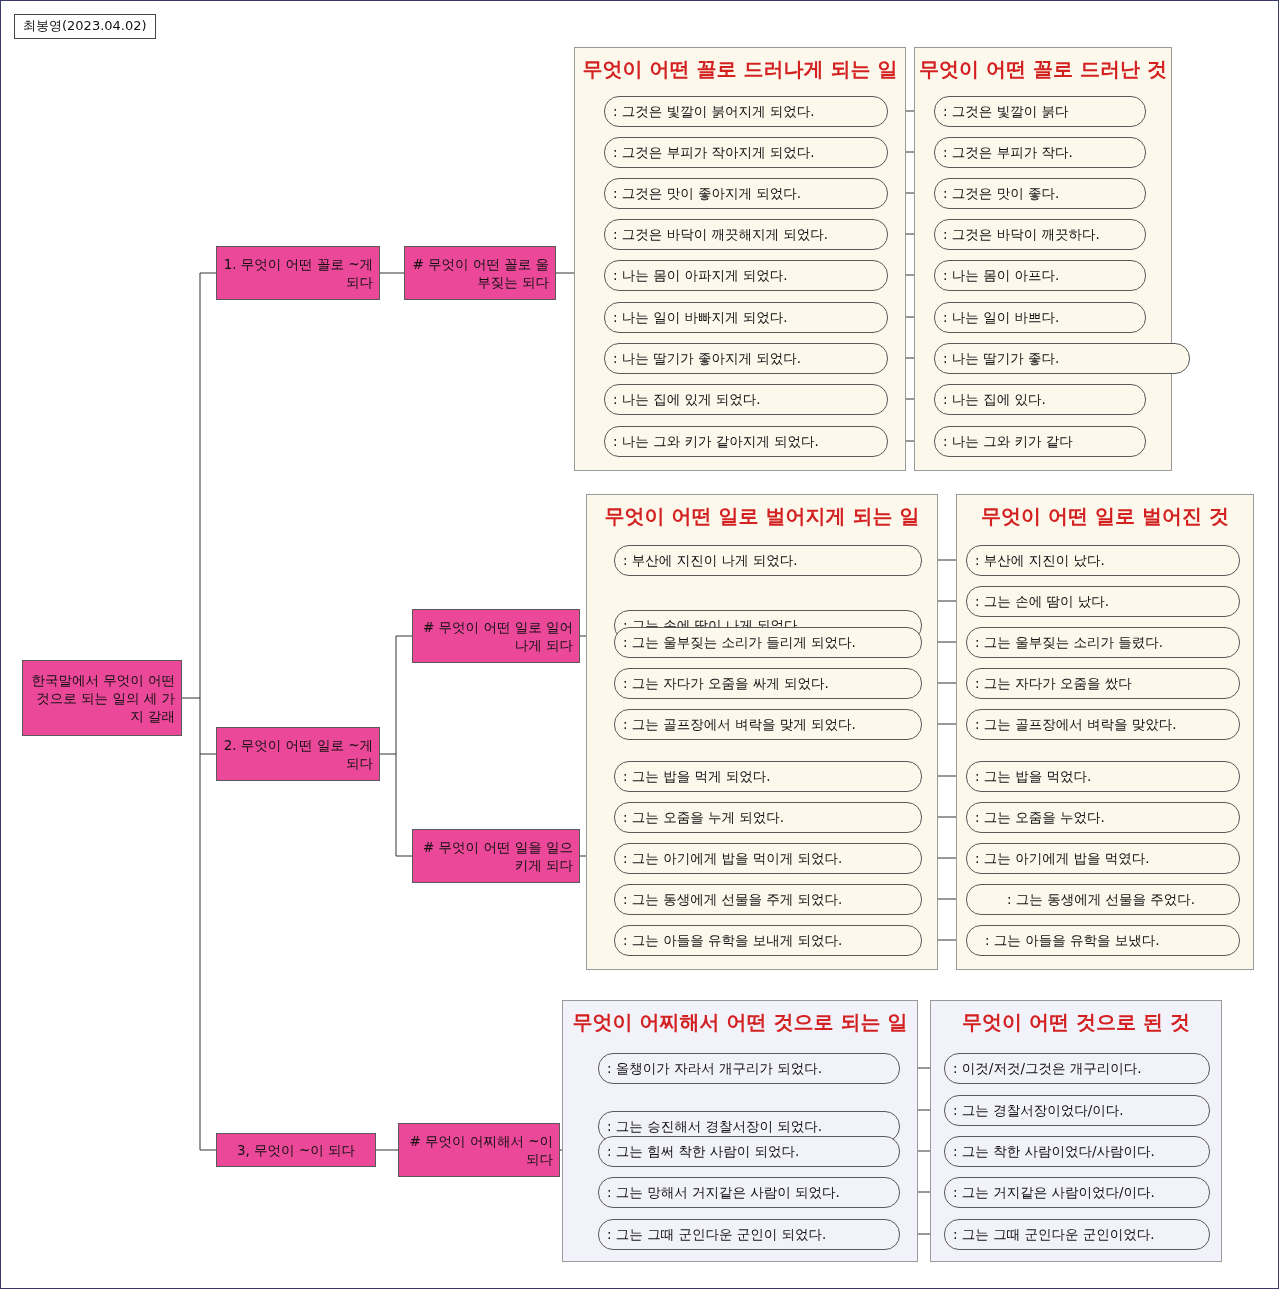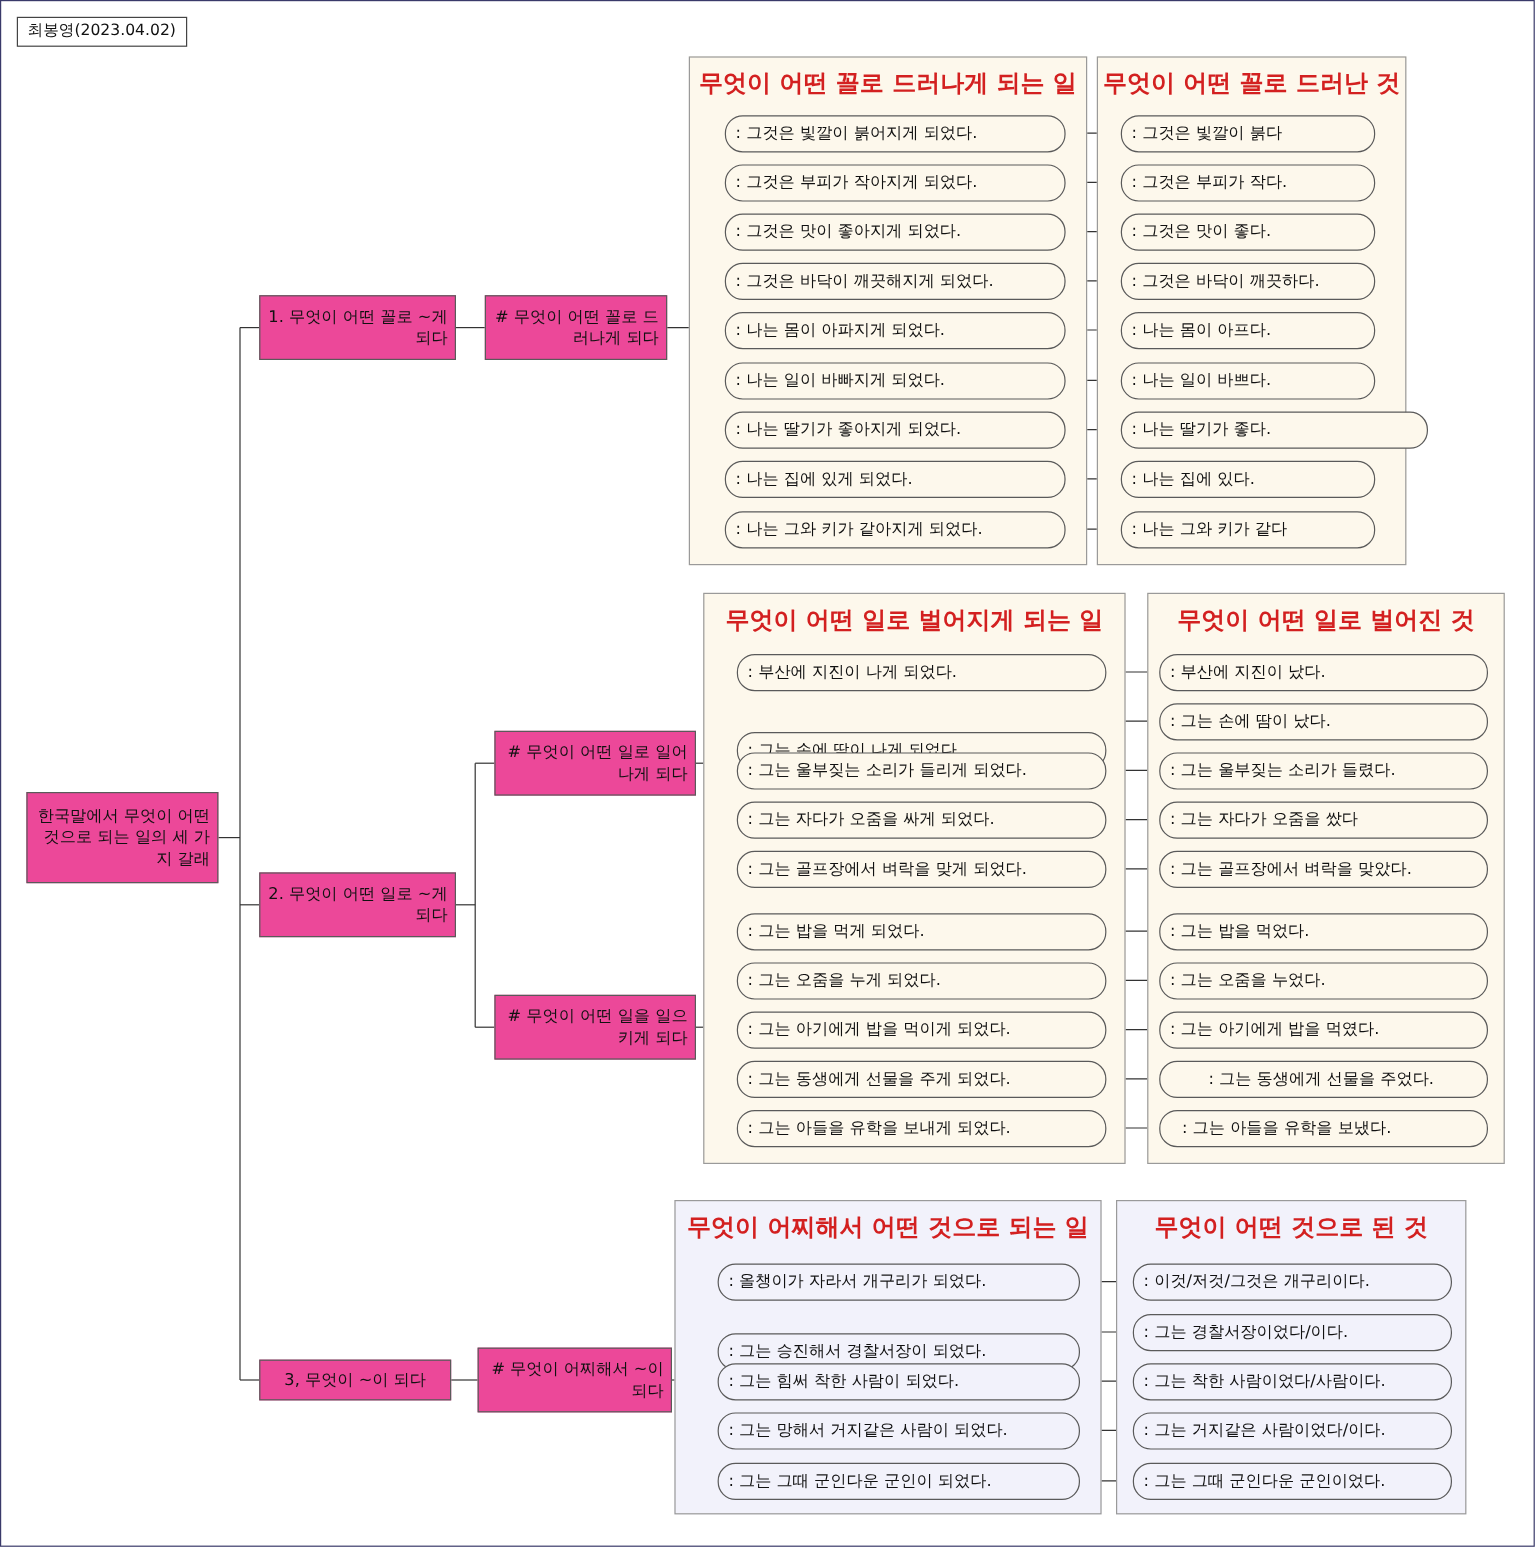--- a/index.html
+++ b/index.html
@@ -197,21 +197,21 @@
   <div class="group g-lav" style="left:930px; top:1000px; width:292px; height:262px;">
     <div class="grp-title">무엇이 어떤 것으로 된 것</div>
   </div>
 
   <div class="node root" style="left:22px; top:660px; width:160px; height:76px;">한국말에서 무엇이 어떤 것으로 되는 일의 세 가지 갈래</div>
 
   <div class="node" style="left:216px; top:246px; width:164px; height:54px;">1. 무엇이 어떤 꼴로 ~게 되다</div>
   <div class="node" style="left:216px; top:727px; width:164px; height:54px;">2. 무엇이 어떤 일로 ~게 되다</div>
   <div class="node" style="left:216px; top:1133px; width:160px; height:34px;">3, 무엇이 ~이 되다</div>
 
-  <div class="node" style="left:404px; top:246px; width:152px; height:54px;"># 무엇이 어떤 꼴로 드러나게 되다</div>
+  <div class="node" style="left:404px; top:246px; width:152px; height:54px;"># 무엇이 어떤 꼴로 울부짖는 되다</div>
   <div class="node" style="left:412px; top:609px; width:168px; height:54px;"># 무엇이 어떤 일로 일어나게 되다</div>
   <div class="node" style="left:412px; top:829px; width:168px; height:54px;"># 무엇이 어떤 일을 일으키게 되다</div>
   <div class="node" style="left:398px; top:1123px; width:162px; height:54px;"># 무엇이 어찌해서 ~이 되다</div>
 
   <div class="node leaf leaf-cream" style="left:604px; top:96px; width:284px; height:31px;">: 그것은 빛깔이 붉어지게 되었다.</div>
   <div class="node leaf leaf-cream" style="left:604px; top:137px; width:284px; height:31px;">: 그것은 부피가 작아지게 되었다.</div>
   <div class="node leaf leaf-cream" style="left:604px; top:178px; width:284px; height:31px;">: 그것은 맛이 좋아지게 되었다.</div>
   <div class="node leaf leaf-cream" style="left:604px; top:219px; width:284px; height:31px;">: 그것은 바닥이 깨끗해지게 되었다.</div>
   <div class="node leaf leaf-cream" style="left:604px; top:260px; width:284px; height:31px;">: 나는 몸이 아파지게 되었다.</div>
   <div class="node leaf leaf-cream" style="left:604px; top:302px; width:284px; height:31px;">: 나는 일이 바빠지게 되었다.</div>

